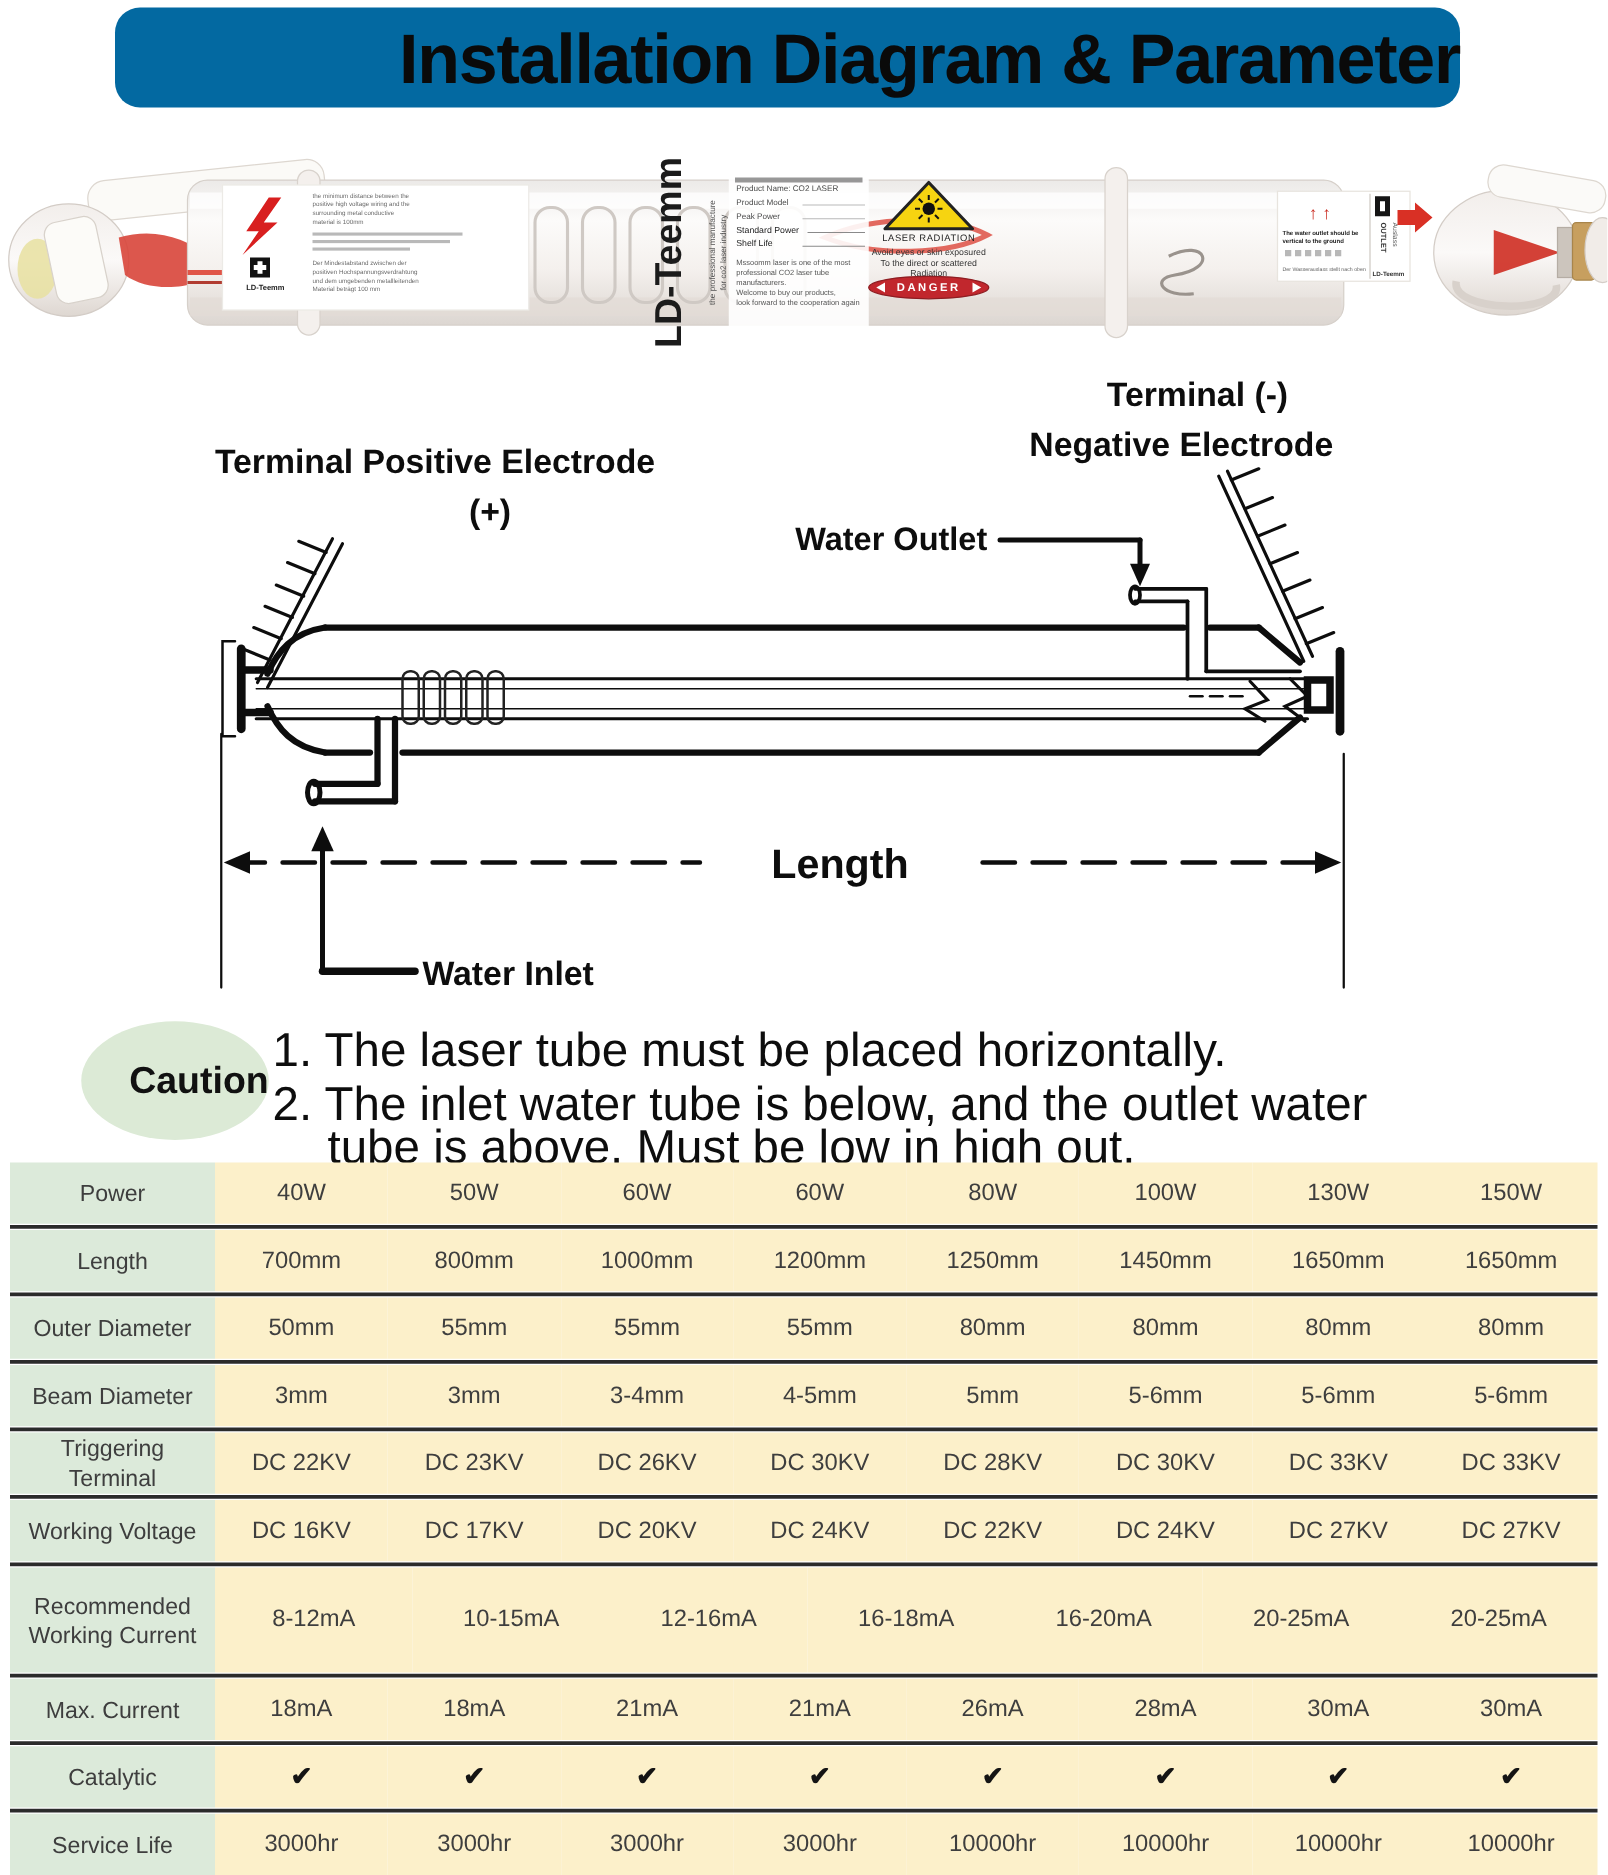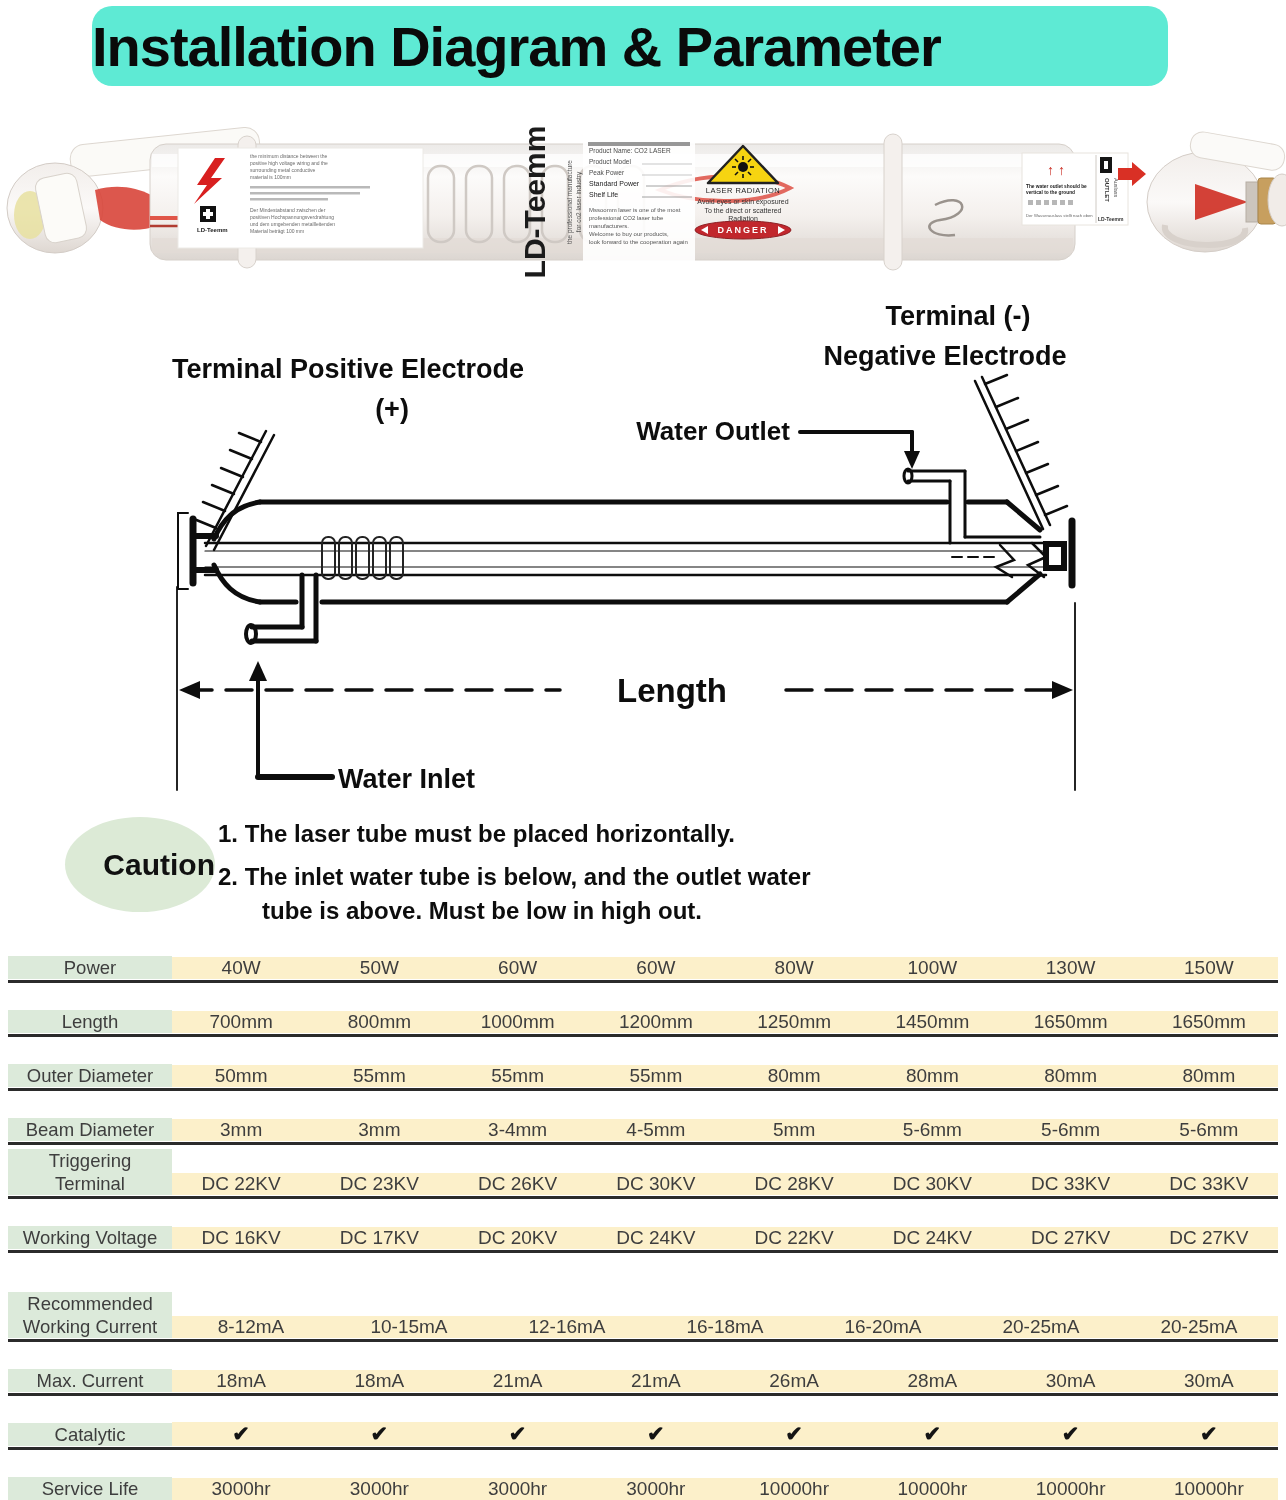--- a/index.html
+++ b/index.html
@@ -1,36 +1,36 @@
 <!DOCTYPE html>
 <html><head>
 <meta charset="utf-8">
 <style>
   html,body{margin:0;padding:0;background:#ffffff;}
   body{width:1286px;height:1500px;position:relative;overflow:hidden;
        font-family:"Liberation Sans",sans-serif;color:#111;}
   .abs{position:absolute;}
 
   
-  #title-bar{left:92px;top:6px;width:1076px;height:80px;background:#5eead4;
-    border-radius:20px;display:flex;align-items:center;justify-content:flex-start;}
+  #title-bar{left:92px;top:6px;width:1076px;height:80px;background:#0369a1;
+    border-radius:20px;display:flex;align-items:center;justify-content:flex-end;}
   #title-bar span{font-size:56px;font-weight:bold;letter-spacing:-1px;color:#0a0a0a;}
 
   
   #caution-badge{left:65px;top:817px;width:150px;height:95px;background:#dcead6;
     border-radius:50%;display:flex;align-items:center;justify-content:flex-end;
     font-size:30px;font-weight:bold;color:#111;}
-  .caution-line{left:218px;font-size:24px;font-weight:bold;color:#0d0d0d;white-space:nowrap;}
+  .caution-line{left:218px;font-size:38px;font-weight:normal;color:#0d0d0d;white-space:nowrap;}
   #caution-line-1{top:820px;}
   #caution-line-2{top:863px;}
   #caution-line-3{top:897px;left:262px;}
 
   
   #parameter-table{left:8px;top:930px;width:1270px;}
-  .trow{display:flex;height:49px;align-items:flex-end;}
+  .trow{display:flex;height:49px;}
   .trow.tall{height:84px;}
   .tlabel{width:164px;background:#dceada;display:flex;align-items:center;justify-content:center;
     font-size:18.5px;color:#3e3e3e;text-align:center;line-height:1.25;padding:0 6px;box-sizing:border-box;}
   .tcell{flex:1;background:#fcf0ca;display:flex;align-items:center;justify-content:center;
     font-size:19px;color:#3e3e3e;}
   .tcell.check{font-size:21px;font-weight:bold;color:#141414;}
   .tdiv{height:3px;background:#2b2b2b;margin:1px 0;}
 </style>
 </head>
 <body>

